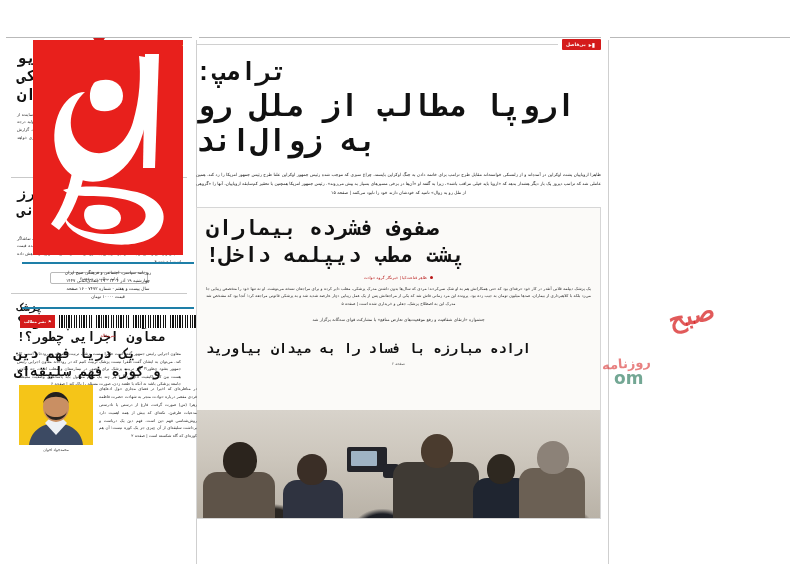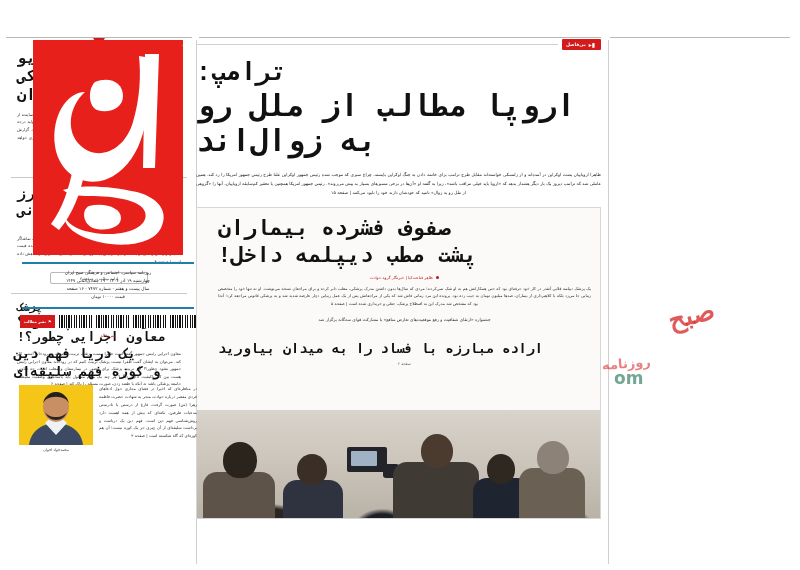--- a/index.html
+++ b/index.html
@@ -96,21 +96,21 @@
   .c-hl-1 { font-size: 25px; margin-top: 8px; }
   .c-hl-2 { font-size: 30px; margin-top: 2px; letter-spacing: -0.5px; }
   .c-lead {
     margin-top: 10px; font-size: 4.35px; line-height: 2.0; color: #262626;
     text-align: justify; text-align-last: center;
   }
 
   
   .feature {
     margin-top: 10px; border: 1px solid #d6d6d6; background: #fbfaf8;
-    padding: 8px 9px 0 21px; position: relative; height: 312px; box-sizing: border-box;
+    padding: 8px 9px 0 9px; position: relative; height: 312px; box-sizing: border-box;
   }
   .f-hl { font-size: 21.5px; line-height: 1.22; }
   .f-byline { font-size: 4px; color: #b81616; text-align: center; margin: 6px 0 5px 0; }
   .f-body { font-size: 4.05px; line-height: 1.9; color: #2b2b2b; text-align: justify; text-align-last: center; }
   .f-sub { font-size: 4.3px; color: #333; text-align: center; margin-top: 9px; }
   .f-hl2 { font-size: 13.5px; margin-top: 20px; }
   .f-page { font-size: 3.8px; color: #555; text-align: center; margin-top: 3px; }
 
   
   .photo {

